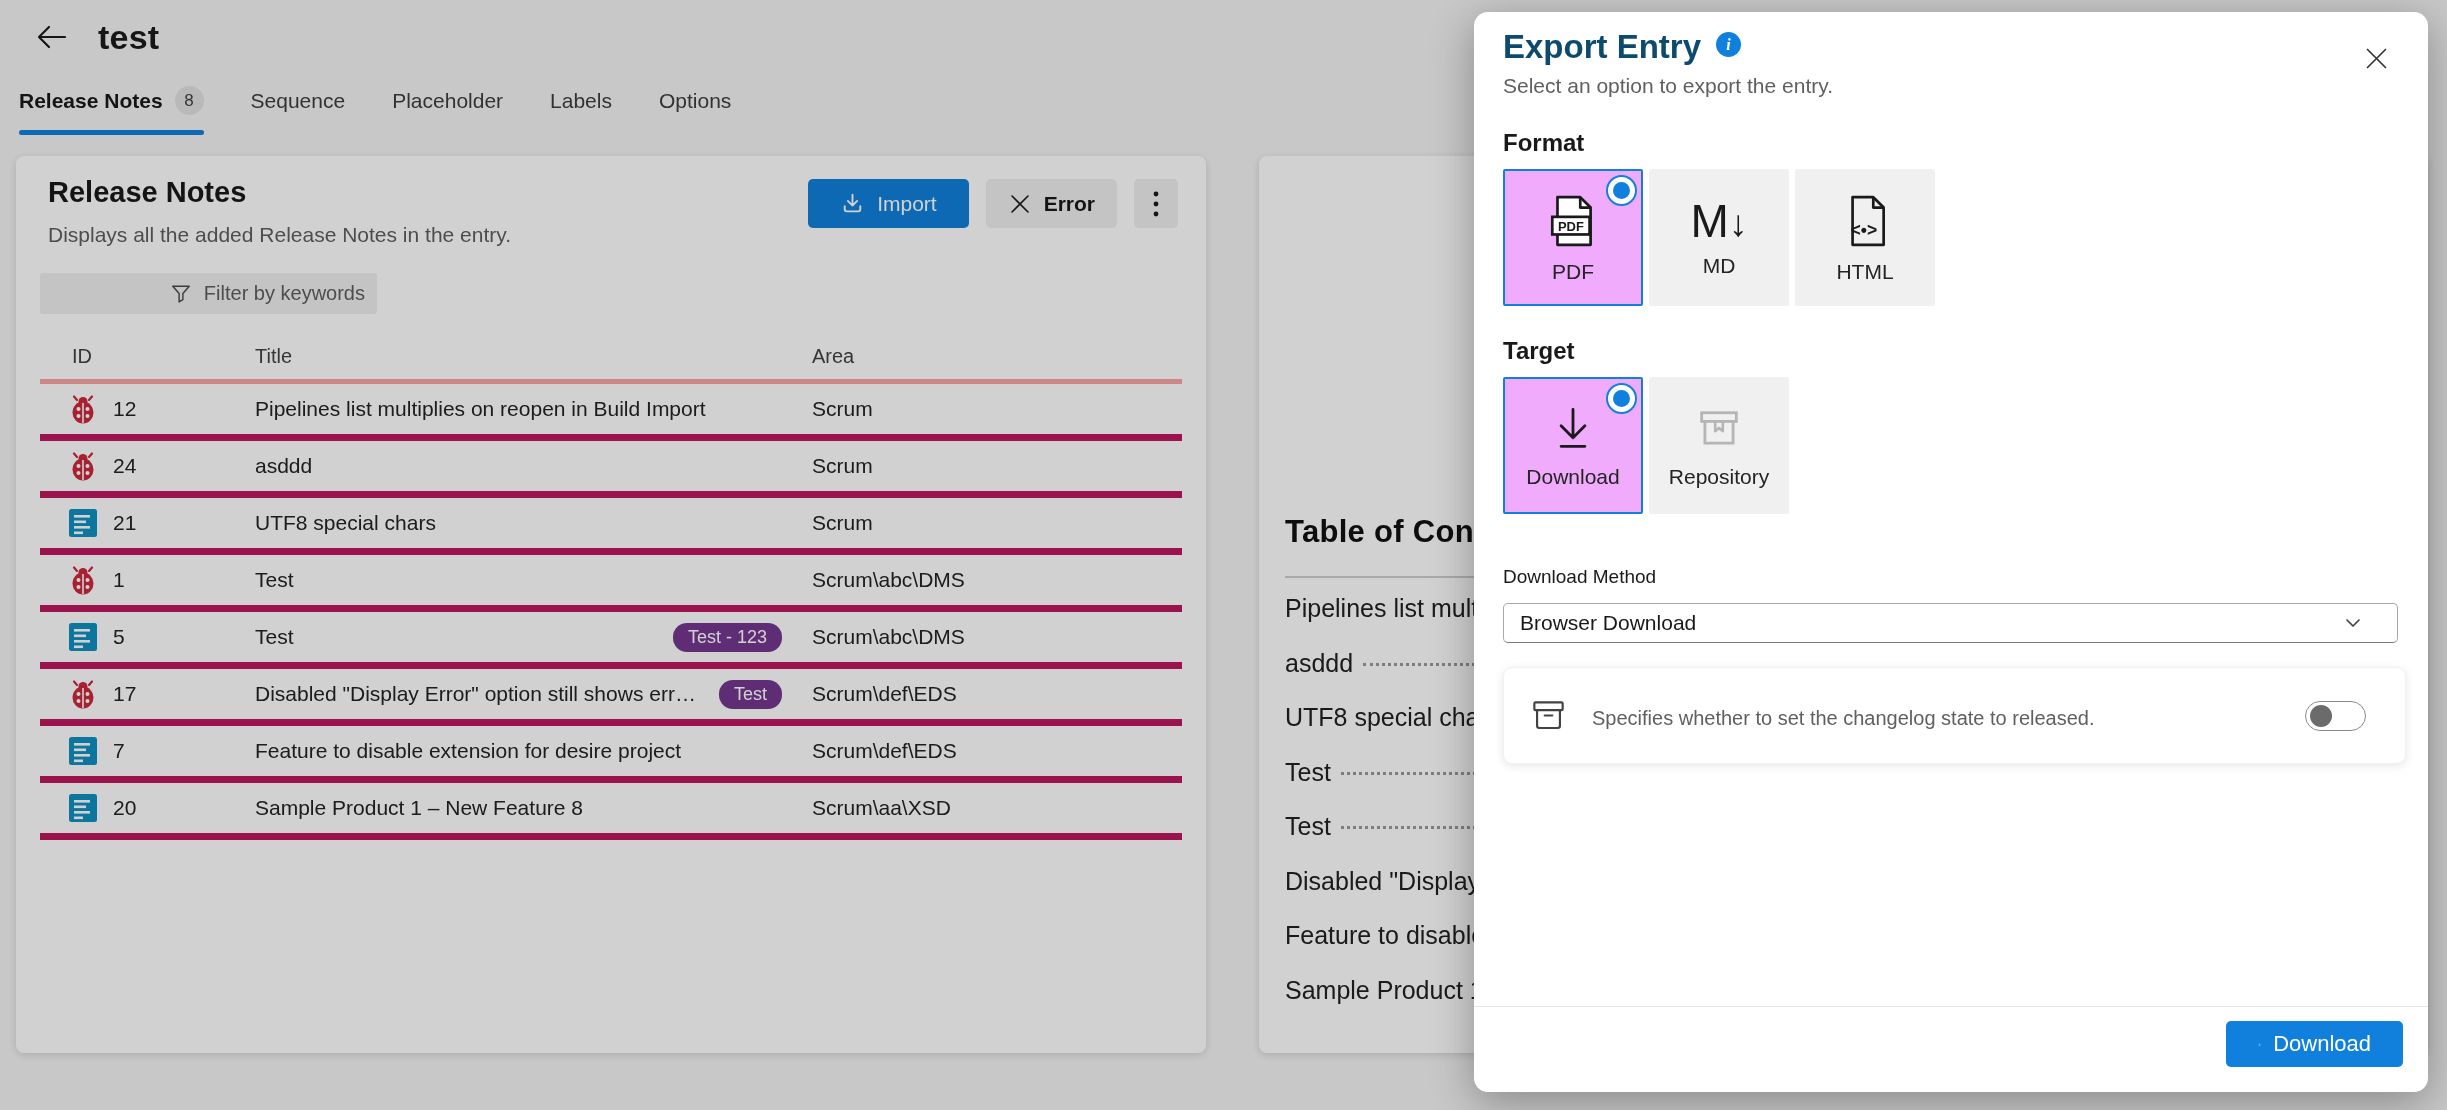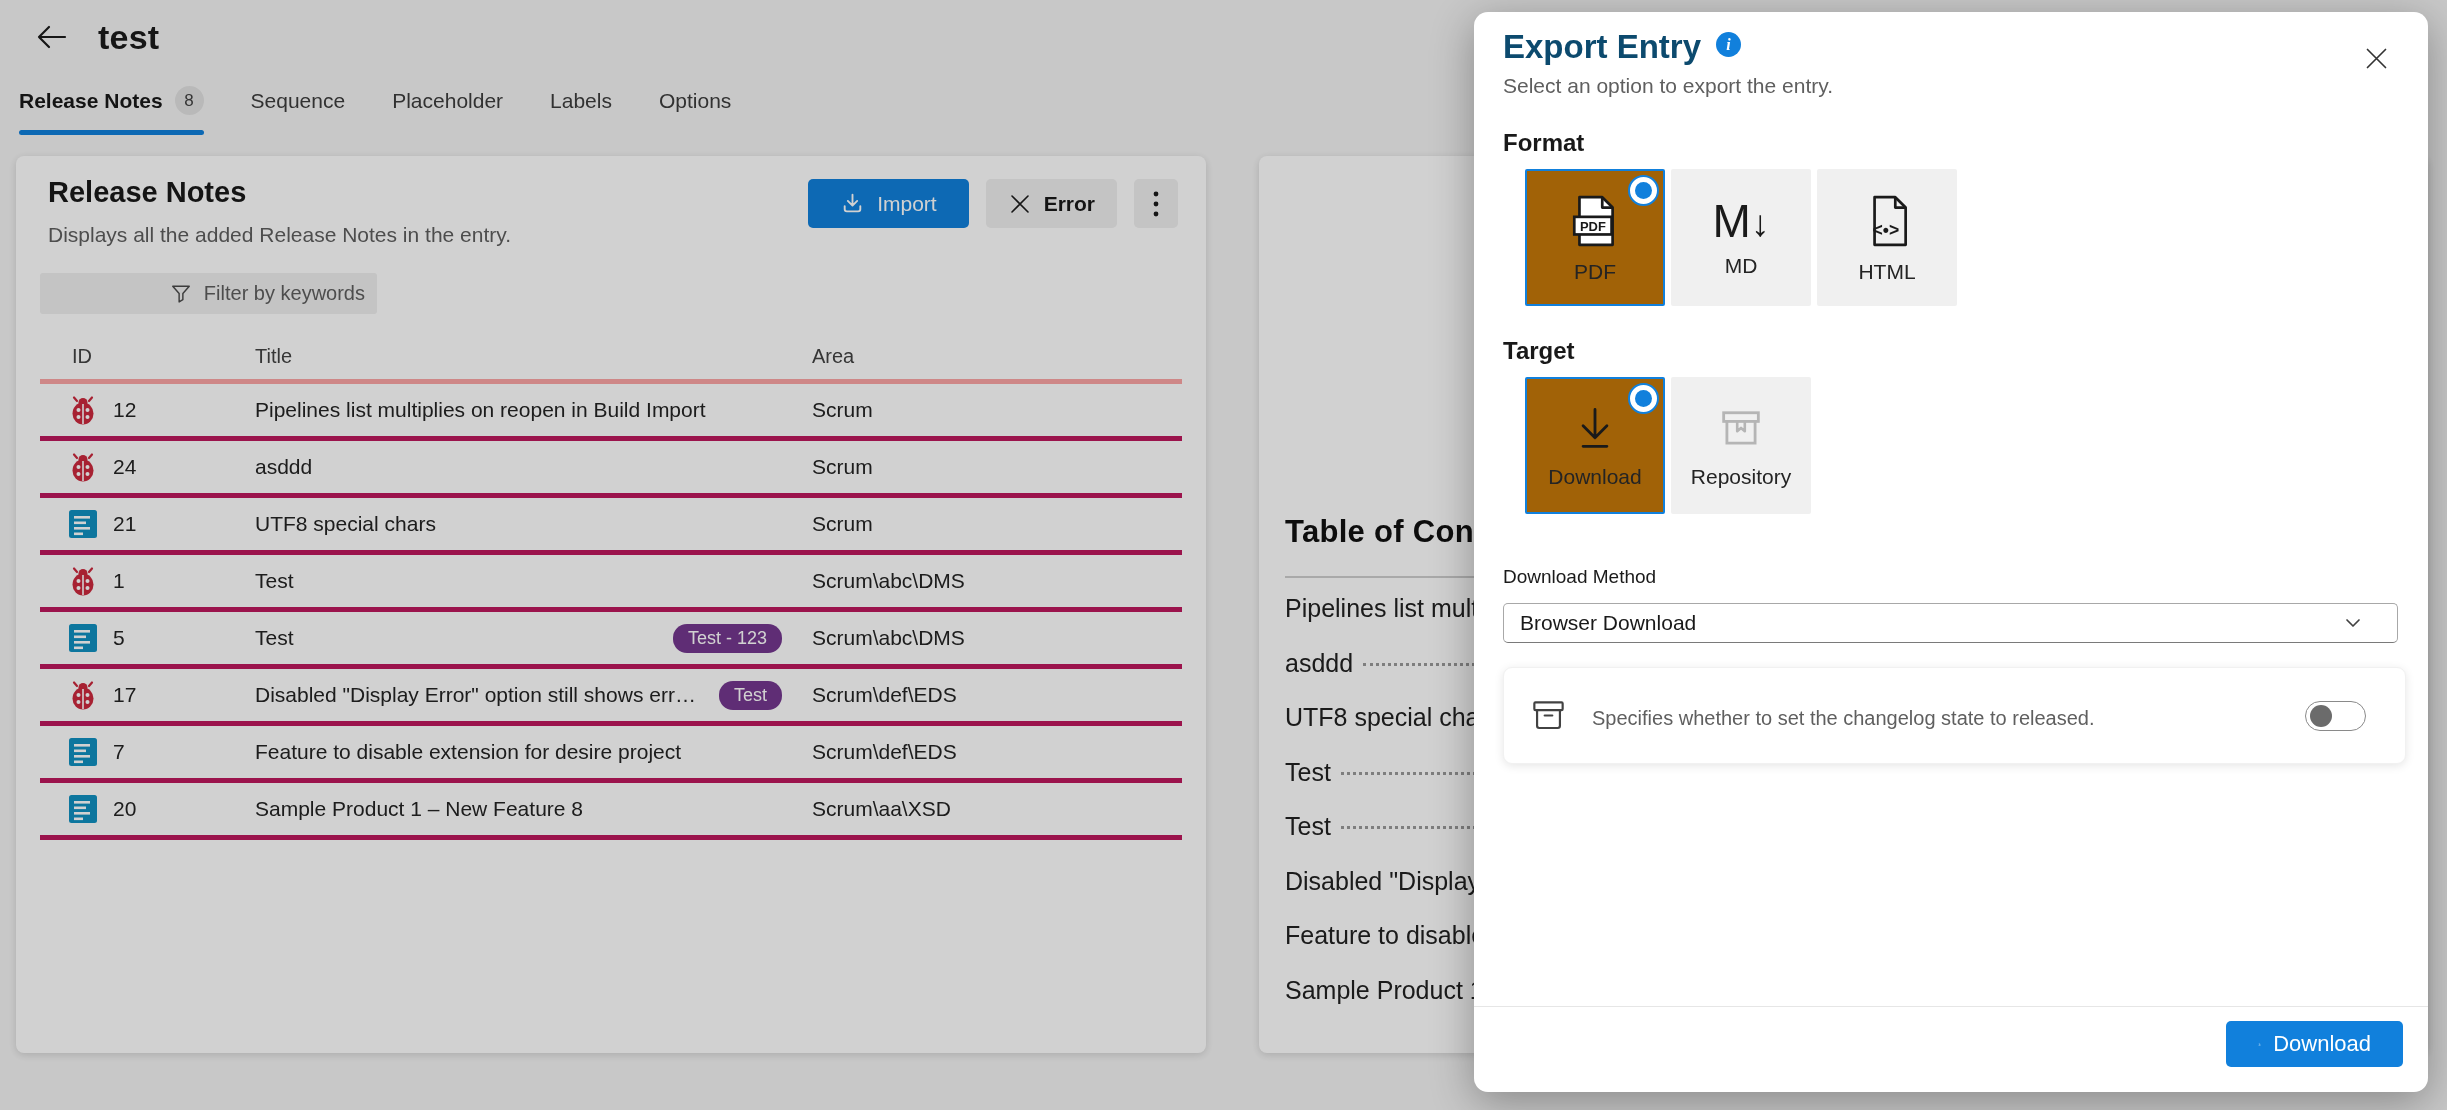--- a/index.html
+++ b/index.html
@@ -33,21 +33,21 @@
   .btn-subtle { background:#efefef; color:#191919; font-weight:600; padding:0 22px; }
   .btn-icon { background:#efefef; width:44px; }
 
   .filter-box { margin-top:26px; margin-left:-4px; width:337px; height:41px; background:#efefef; border-radius:3px; display:flex; align-items:center; gap:12px; padding:0 12px; cursor:text;justify-content:flex-end; }
   .filter-box span { font-size:20px; color:#5f5f5f; }
 
   
   .tbl { margin-top:20px; margin-left:-4px; width:1142px; }
   .tbl-header { display:grid; grid-template-columns:215px 1fr 370px; height:50px; align-items:center; color:#424242; font-size:20px; border-bottom:5px solid #fca5a5; }
   .tbl-header .c1 { padding-left:32px; }
-  .trow { display:grid; grid-template-columns:215px 1fr 370px; height:57px; align-items:center; border-bottom:5px solid #be185d; font-size:21px; color:#242424; cursor:pointer; }
+  .trow { display:grid; grid-template-columns:215px 1fr 370px; height:57px; align-items:center; border-bottom:7px solid #be185d; font-size:21px; color:#242424; cursor:pointer; }
   .trow .c1 { padding-left:28px; display:flex; align-items:center; gap:15px; }
   .trow .c2 { display:flex; align-items:center; gap:14px; min-width:0; padding-right:30px; }
   .row-title { flex:1 1 auto; min-width:0; white-space:nowrap; overflow:hidden; text-overflow:ellipsis; }
   .wit-icon { width:30px; height:30px; flex:none; display:flex; }
   .tag-pill { flex:none; background:var(--tag); color:#fff; font-size:18px; border-radius:14px; padding:4px 15px; white-space:nowrap; }
 
   
   .toc-title { margin-top:358px; font-size:31px; font-weight:700; color:#111; letter-spacing:.3px; }
   .toc-rule { margin-top:26px; width:1100px; border-top:2px solid #cfcfcf; }
   .toc-list { margin-top:16px; }
@@ -59,21 +59,21 @@
   .modal { position:absolute; left:1474px; top:12px; width:954px; height:1080px; background:#fff; border-radius:14px; box-shadow:0 10px 44px rgba(0,0,0,.32); z-index:20; }
   .modal-body { padding:16px 25px 0 29px; position:relative; height:994px; }
   .modal-title-row { display:flex; align-items:flex-start; gap:15px; }
   .modal-title { font-size:33px; font-weight:700; color:#0c4a6e; }
   .info-dot { width:25px; height:25px; border-radius:50%; background:var(--accent); color:#fff; display:flex; align-items:center; justify-content:center; font-size:16px; font-style:italic; font-family:"Liberation Serif",serif; font-weight:700; margin-top:4px; cursor:pointer; }
   .modal-close { position:absolute; top:26px; right:32px; width:40px; height:40px; display:flex; align-items:center; justify-content:center; cursor:pointer; border-radius:4px; }
   .modal-sub { margin-top:8px; font-size:21px; color:#5f5f5f; }
   .sec-label { margin-top:31px; font-size:24px; font-weight:600; color:#191919; }
   .opt-row { display:flex; gap:6px; margin-top:12px; }
   .opt-card { width:140px; height:137px; background:#f0f0f0; border:2px solid transparent; border-radius:2px; position:relative; display:flex; flex-direction:column; align-items:center; justify-content:center; gap:10px; cursor:pointer; }
-  .opt-card.selected { background:#a16207; border-color:var(--accent);margin-left:22px; }
+  .opt-card.selected { background:#f0abfc; border-color:var(--accent); }
   .opt-label { font-size:21px; color:#242424; }
   .radio { position:absolute; top:4px; right:4px; width:31px; height:31px; border:2px solid var(--accent); background:#fff; border-radius:50%; display:flex; align-items:center; justify-content:center; }
   .radio::after { content:""; width:17px; height:17px; border-radius:50%; background:var(--accent); }
   .md-glyph { display:flex; align-items:flex-end; color:#1a1a1a; }
   .md-glyph .m { font-size:46px; font-weight:500; line-height:1; }
   .md-glyph .ar { font-size:37px; line-height:1.08; }
   .field-label { margin-top:52px; font-size:19px; color:#1a1a1a; }
   .dropdown { margin-top:15px; width:895px; height:40px; border:1px solid #a8a8a8; border-bottom-color:#7a7a7a; border-radius:5px; display:flex; align-items:center; justify-content:space-between; padding:0 34px 0 16px; font-size:21px; color:#191919; cursor:pointer; background:#fff; }
   .setting-card { margin-top:24px; width:903px; height:97px; background:#fff; border:1px solid #f1f1f1; border-radius:9px; box-shadow:0 2px 10px rgba(0,0,0,.10); display:flex; align-items:center; }
   .setting-icon { margin:0 25px 0 26px; display:flex; }

